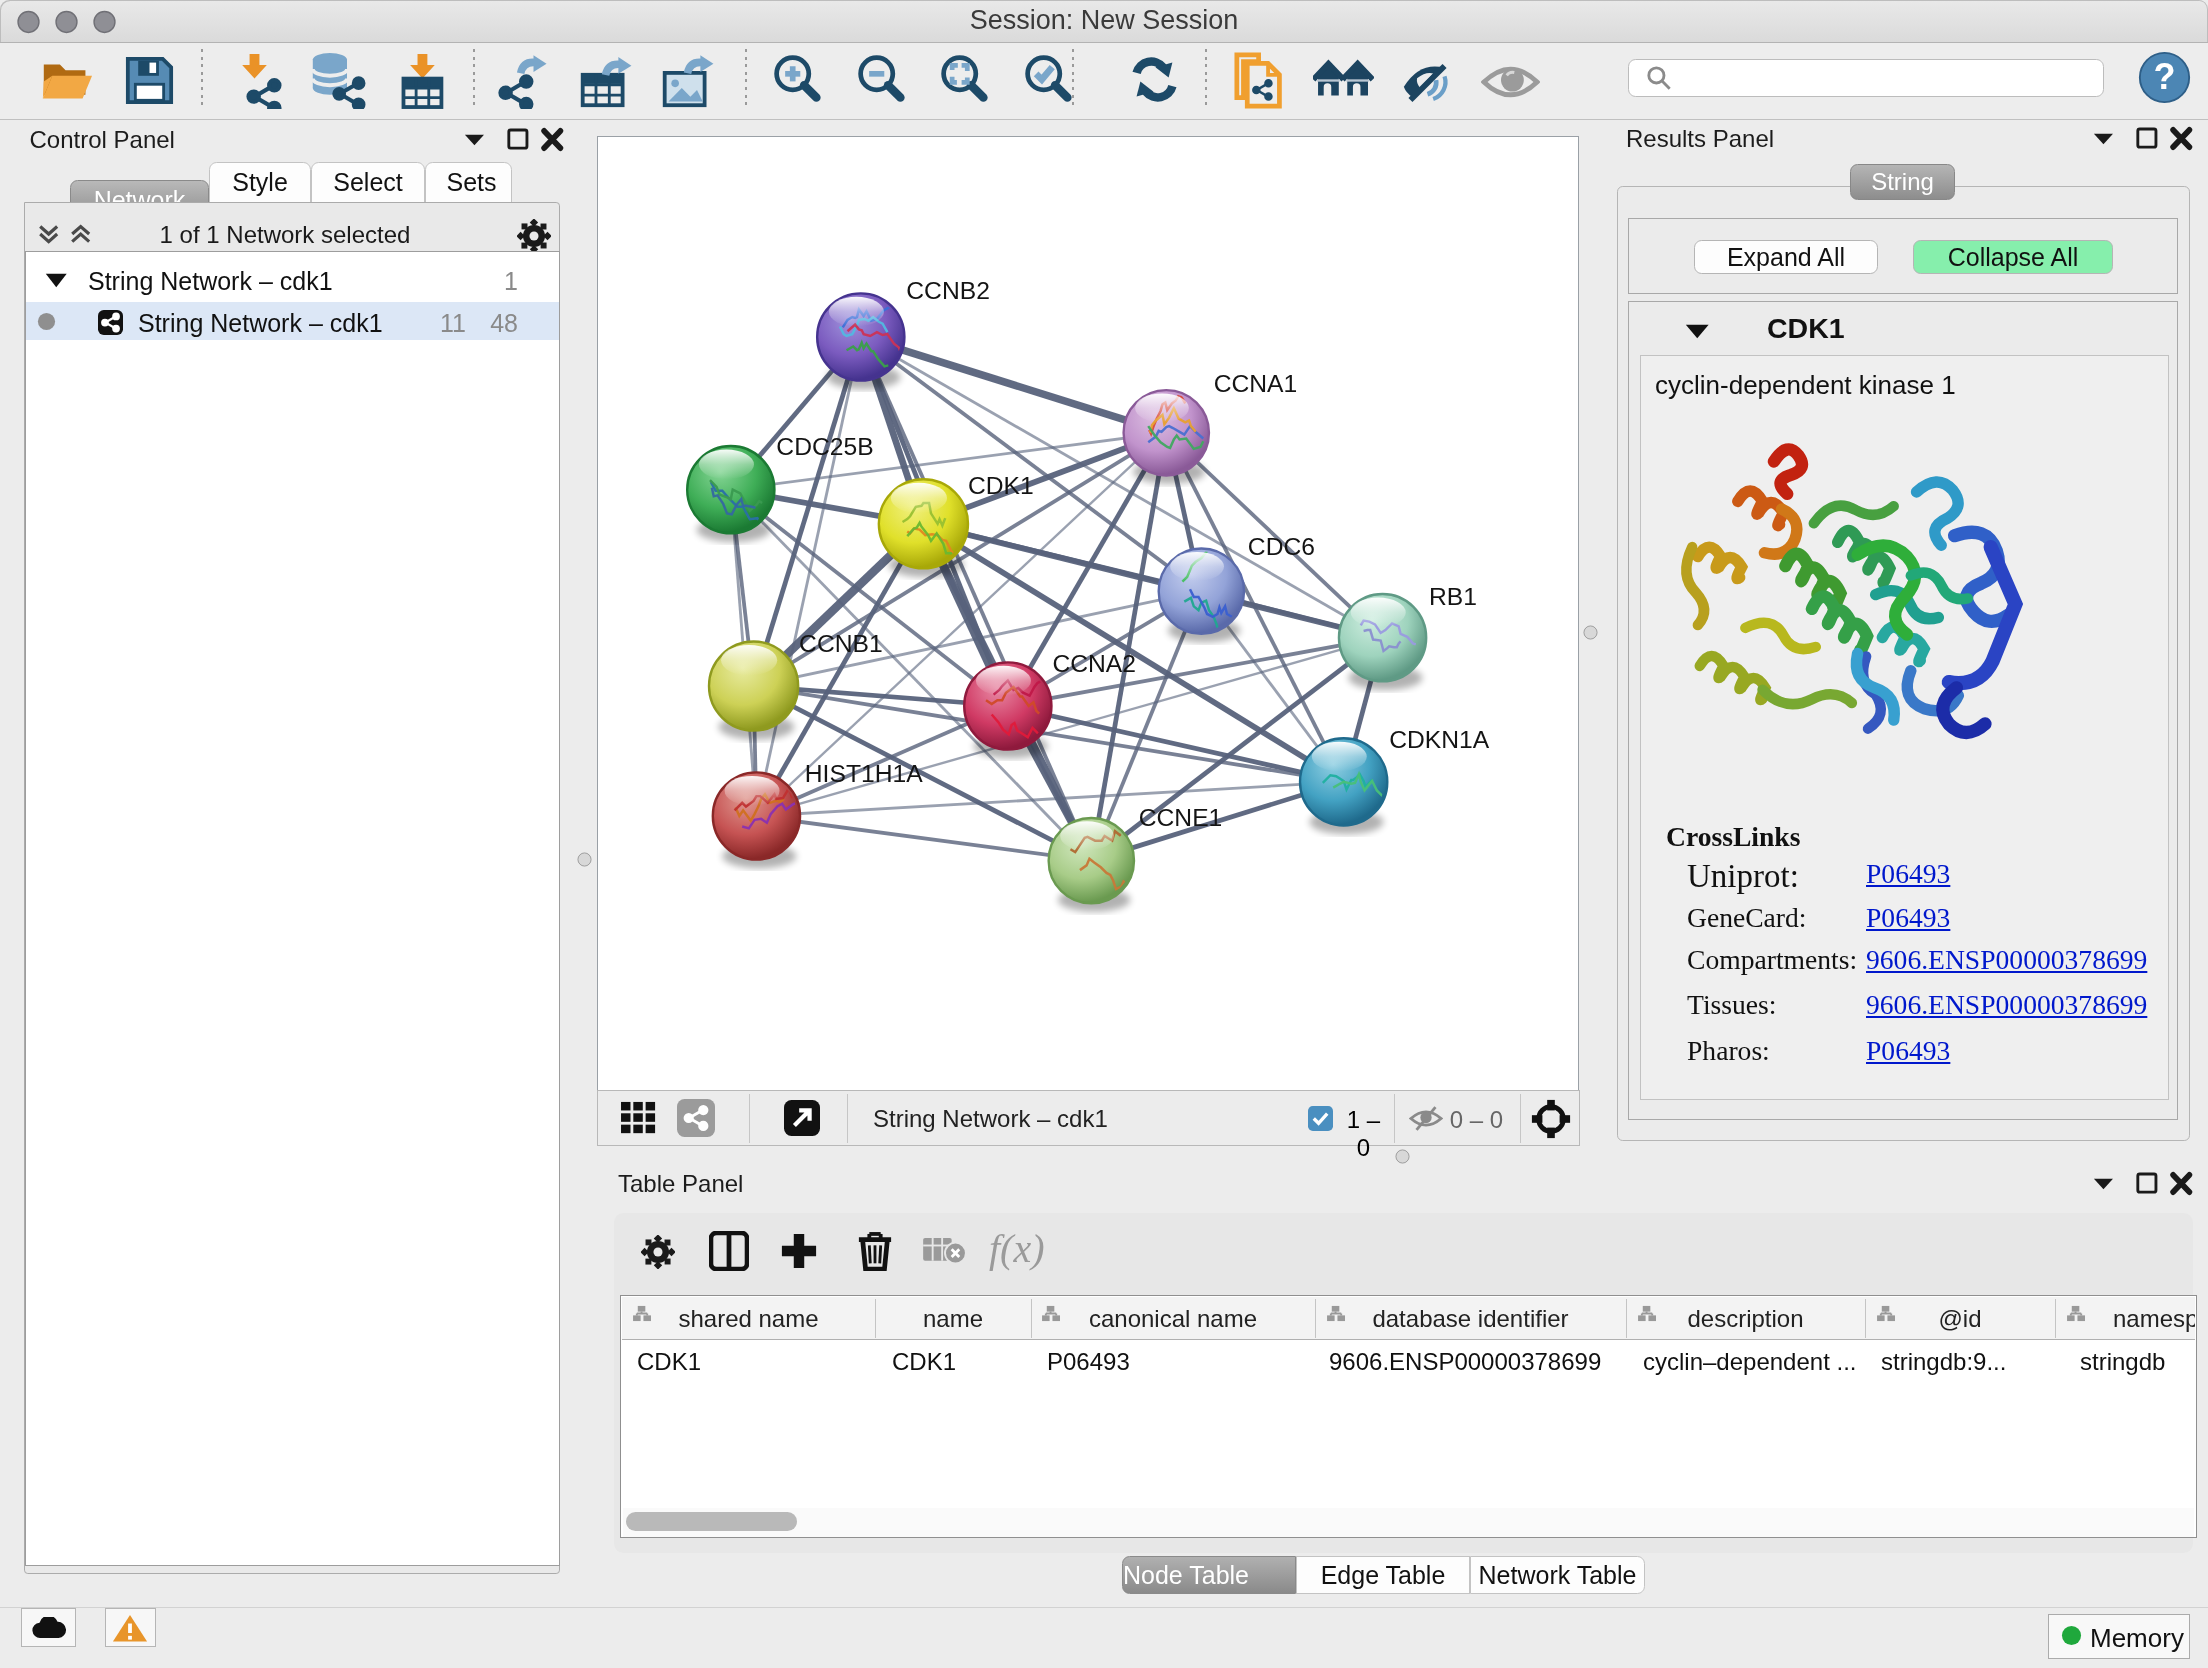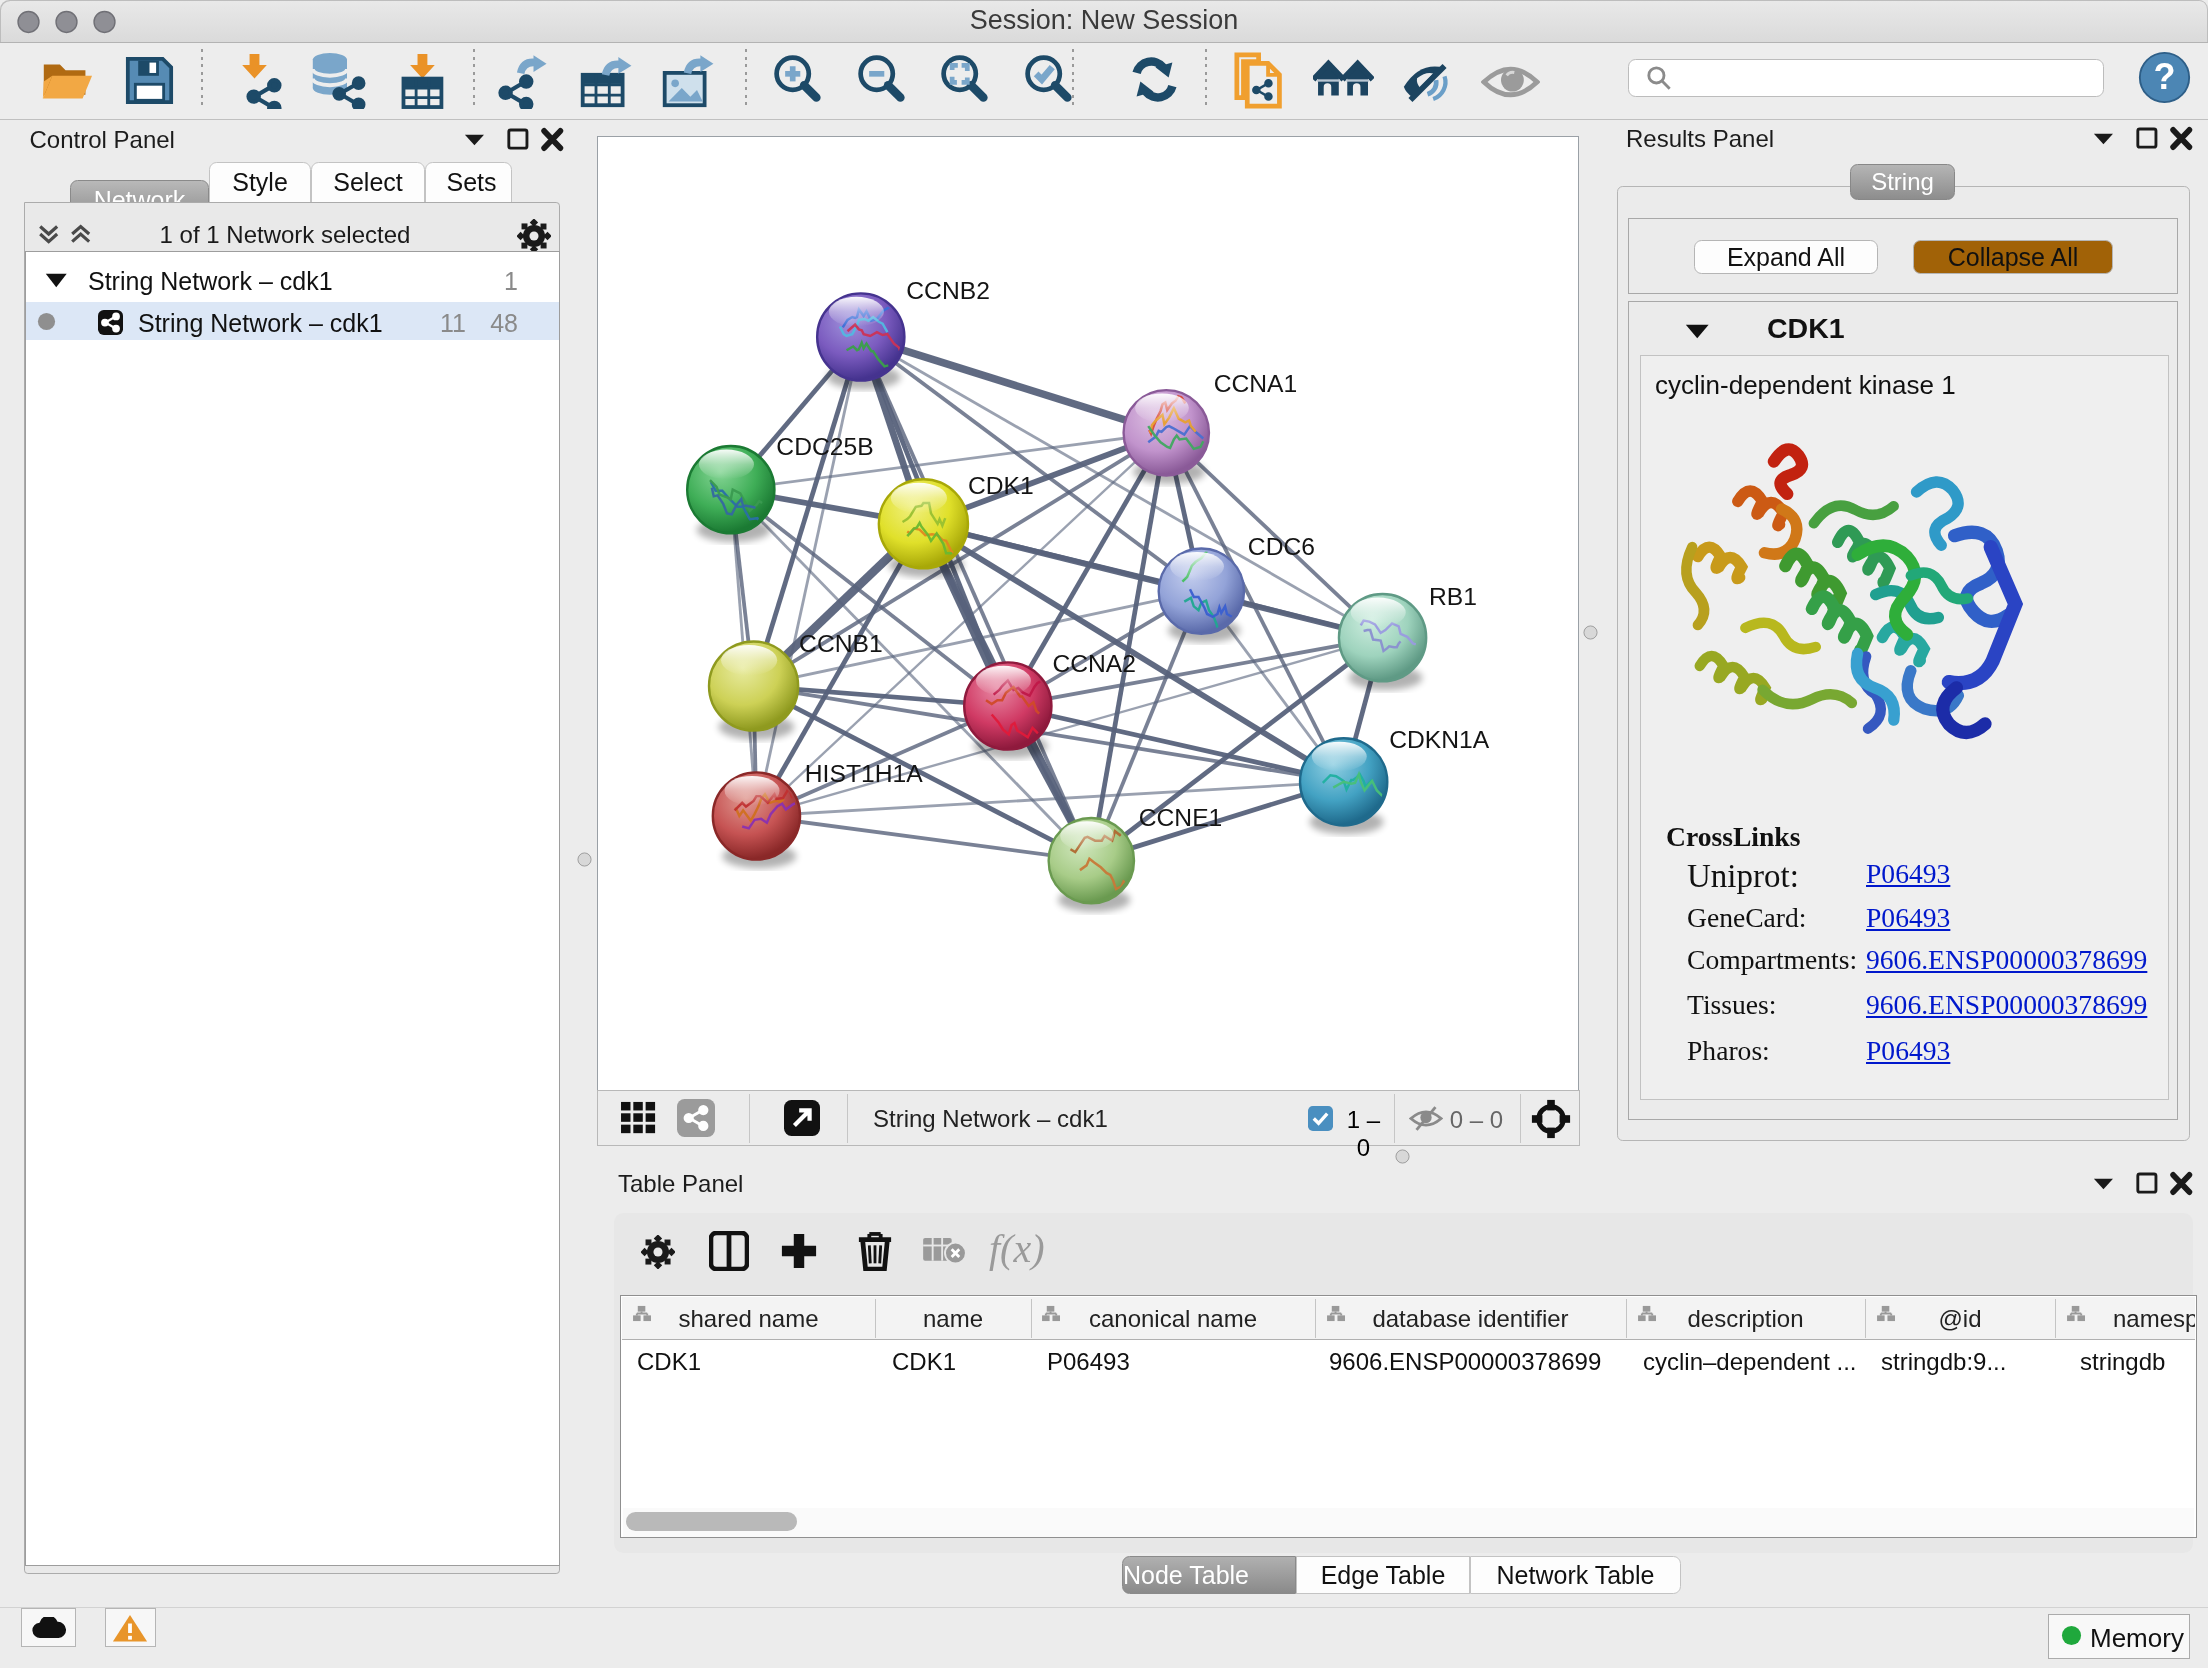--- a/index.html
+++ b/index.html
@@ -535,21 +535,21 @@
 <div class="ptitle abs" style="left:1626px;top:125px;">Results Panel</div>
 <svg class="abs" style="left:2092px;top:125px" width="105" height="27" viewBox="0 0 110 28">
     <path d="M 2 9 L 22 9 L 12 20 Z" fill="#1a1a1a"></path>
     <rect x="48" y="4" width="19" height="19" fill="none" stroke="#1a1a1a" stroke-width="3" rx="2"></rect>
     <path d="M 85 5 L 102 23 M 102 5 L 85 23" stroke="#1a1a1a" stroke-width="6" stroke-linecap="round"></path>
   </svg>
 <div class="abs" style="left:1617px;top:186px;width:573px;height:955px;background:#ebebeb;border:1px solid #b5b5b5;border-radius:5.7px;"></div>
 <div class="abs" style="left:1850px;top:164px;width:105px;height:36px;background:linear-gradient(#b5b5b5,#8d8d8d);border:1px solid #888;border-radius:7.6px;color:#fff;text-align:center;line-height:34px;font-size:24px;">String</div>
 <div class="abs" style="left:1628px;top:218px;width:550px;height:76px;border:1px solid #a8a8a8;"></div>
 <div class="abs" style="left:1694px;top:240px;width:184px;height:34px;background:#fdfdfd;border:1px solid #b5b5b5;border-radius:7.6px;text-align:center;line-height:32px;font-size:25px;color:#111;">Expand All</div>
-<div class="abs" style="left:1913px;top:240px;width:200px;height:34px;background:#a16207;border:1px solid #b5b5b5;border-radius:7.6px;text-align:center;line-height:32px;font-size:25px;color:#111;">Collapse All</div>
+<div class="abs" style="left:1913px;top:240px;width:200px;height:34px;background:#86efac;border:1px solid #b5b5b5;border-radius:7.6px;text-align:center;line-height:32px;font-size:25px;color:#111;">Collapse All</div>
 <div class="abs" style="left:1628px;top:301px;width:550px;height:819px;border:1px solid #a8a8a8;"></div>
 <svg class="abs" style="left:1683px;top:320px" width="28.5" height="23" viewBox="0 0 30 24">
     <path d="M 3 5 L 27 5 L 15 19 Z" fill="#111"></path>
   </svg>
 <div class="abs" style="left:1767px;top:312px;font-size:28.5px;font-weight:bold;color:#111;">CDK1</div>
 <div class="abs" style="left:1640px;top:355px;width:529px;height:745px;background:#efefef;border:1px solid #c2c2c2;"></div>
 <div class="abs" style="left:1655px;top:370px;font-size:26px;color:#111;">cyclin-dependent kinase 1</div>
 <svg class="abs" style="left:1671px;top:433px" width="357" height="328" viewBox="0 0 375 345">
     <g fill="none" stroke-linecap="round">
       <path d="M 108 30 q 14 -22 26 -6 q 10 14 -8 20 q -20 6 -4 20" stroke="#c22210" stroke-width="13"></path>
@@ -706,21 +706,21 @@
 <div class="abs" style="left:892px;top:1348px;font-size:24px;color:#111;">CDK1</div>
 <div class="abs" style="left:1047px;top:1348px;font-size:24px;color:#111;">P06493</div>
 <div class="abs" style="left:1329px;top:1348px;font-size:24px;color:#111;">9606.ENSP00000378699</div>
 <div class="abs" style="left:1643px;top:1348px;font-size:24px;color:#111;">cyclin–dependent ...</div>
 <div class="abs" style="left:1881px;top:1348px;font-size:24px;color:#111;">stringdb:9...</div>
 <div class="abs" style="left:2080px;top:1348px;font-size:24px;color:#111;">stringdb</div>
 <div class="abs" style="left:623px;top:1508px;width:1571px;height:28.5px;background:#fafafa;"></div>
 <div class="abs" style="left:626px;top:1512px;width:171px;height:19px;background:#b9b9b9;border-radius:9.5px;"></div>
 <div class="abs" style="left:1122px;top:1556px;width:174px;height:38px;background:linear-gradient(#b0b0b0,#8a8a8a);border:1px solid #8a8a8a;border-radius:7.6px 0 0 7.6px;color:#fff;text-align:left;line-height:36px;font-size:25px;">Node Table</div>
 <div class="abs" style="left:1296px;top:1556px;width:174px;height:38px;background:#fdfdfd;border:1px solid #c3c3c3;color:#111;text-align:center;line-height:36px;font-size:25px;">Edge Table</div>
-<div class="abs" style="left:1470px;top:1556px;width:211px;height:38px;background:#fdfdfd;border:1px solid #c3c3c3;border-radius:0 7.6px 7.6px 0;color:#111;text-align:center;line-height:36px;font-size:25px;">Network Table</div>
+<div class="abs" style="left:1470px;top:1556px;width:175px;height:38px;background:#fdfdfd;border:1px solid #c3c3c3;border-radius:0 7.6px 7.6px 0;color:#111;text-align:center;line-height:36px;font-size:25px;">Network Table</div>
 <div class="abs" style="left:0;top:1607px;width:2208px;height:61px;background:#ececec;border-top:1px solid #d2d2d2;"></div>
 <div class="abs" style="left:21px;top:1608px;width:55px;height:39px;background:#f7f7f7;border:1px solid #b5b5b5;"></div>
 <svg class="abs" style="left:31px;top:1617px" width="36" height="23" viewBox="0 0 38 24">
     <path d="M 10 22 a 8 8 0 0 1 -1 -16 a 10 10 0 0 1 19 -1 a 7 7 0 0 1 1 17 Z" fill="#111"></path>
   </svg>
 <div class="abs" style="left:105px;top:1608px;width:51px;height:39px;background:#f7f7f7;border:1px solid #b5b5b5;"></div>
 <svg class="abs" style="left:112px;top:1614px" width="36" height="28.5" viewBox="0 0 38 30">
     <path d="M 19 1 L 37 29 L 1 29 Z" fill="#e8952a"></path>
     <rect x="17" y="10" width="4" height="10" fill="#fff"></rect>
     <rect x="17" y="23" width="4" height="4" fill="#fff"></rect>

